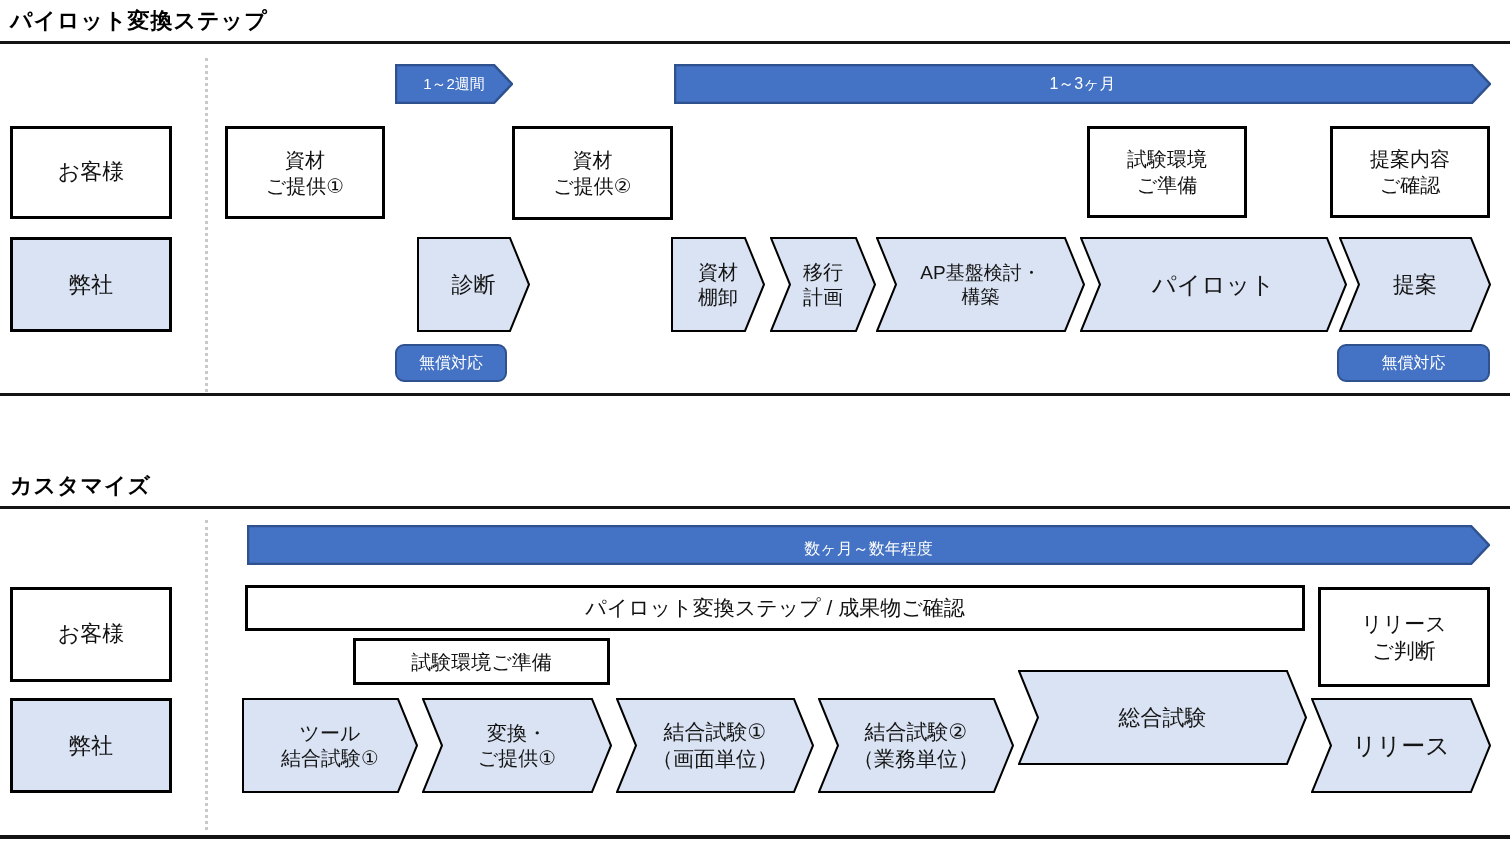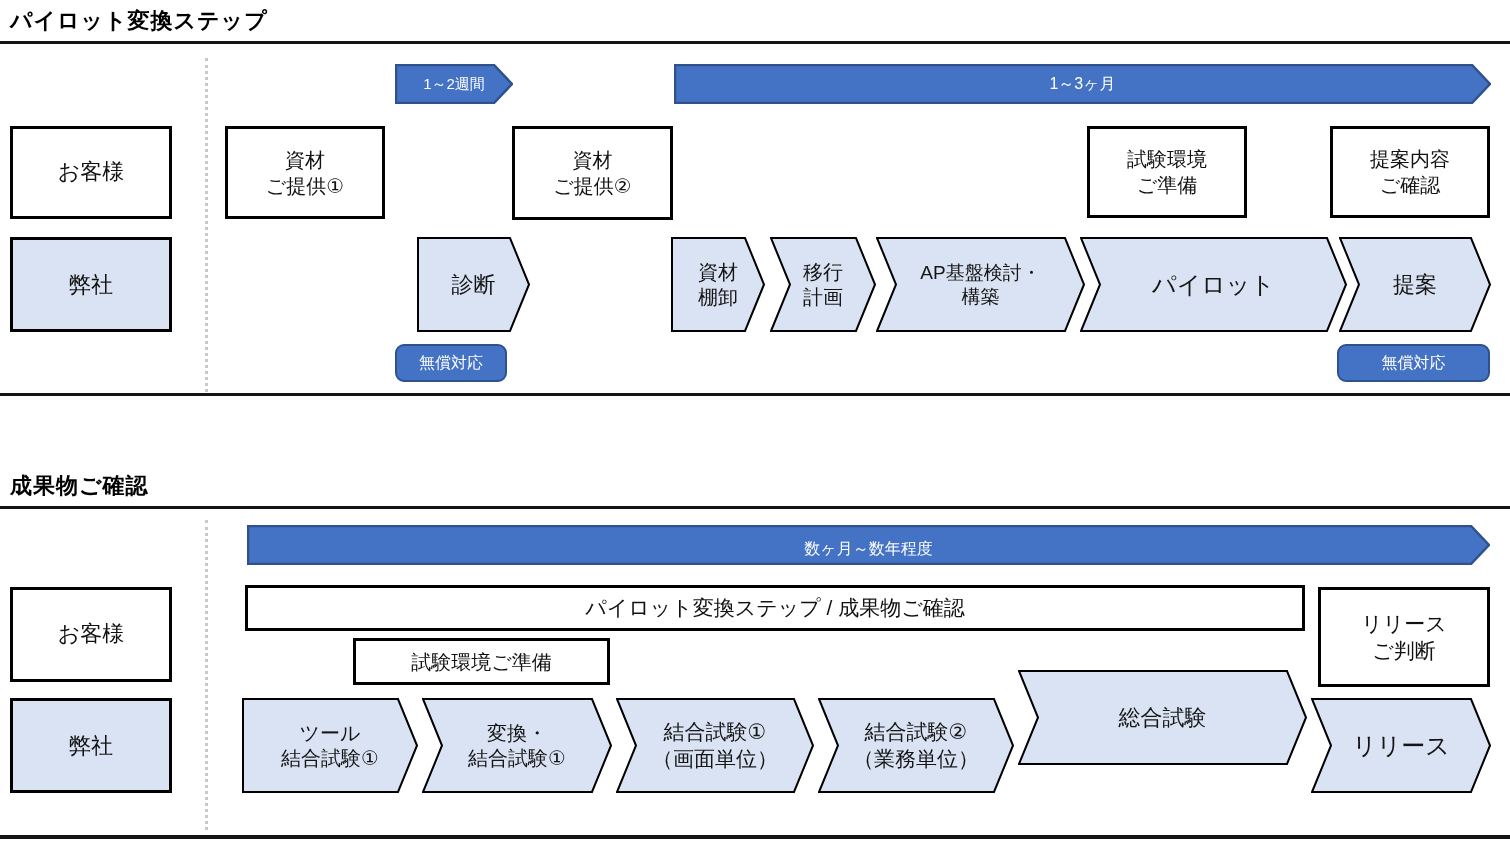--- a/index.html
+++ b/index.html
@@ -119,21 +119,21 @@
     <polygon points="1,1 132,1 151,47.5 132,94 1,94 20,47.5"></polygon>
   </svg>
   <span class="step-label fs22">提案</span>
 </div>
 
 <div class="abs badge" style="left:395px;top:344px;width:112px;height:38px;">無償対応</div>
 <div class="abs badge" style="left:1337px;top:344px;width:153px;height:38px;">無償対応</div>
 
 <div class="abs rule" style="left:0;top:393px;width:1510px;"></div>
 
-<div class="abs section-title" style="left:10px;top:471px;">成果物ご確認</div>
+<div class="abs section-title" style="left:10px;top:471px;">カスタマイズ</div>
 <div class="abs rule" style="left:0;top:506px;width:1510px;"></div>
 
 <div class="abs dotted-line" style="left:205px;top:520px;height:310px;"></div>
 
 <div class="abs tarrow" style="left:247px;top:525px;width:1243px;height:48px;">
   <svg width="1243" height="40">
     <polygon points="1,1 1224,1 1242,20 1224,39 1,39"></polygon>
   </svg>
   <span class="tarrow-label">数ヶ月～数年程度</span>
 </div>
@@ -151,21 +151,21 @@
     <polygon points="1,1 156,1 175,47.5 156,94 1,94"></polygon>
   </svg>
   <span class="step-label fs20">ツール
 結合試験①</span>
 </div>
 <div class="abs step" style="left:422px;top:698px;width:190px;height:95px;">
   <svg width="190" height="95">
     <polygon points="1,1 170,1 189,47.5 170,94 1,94 20,47.5"></polygon>
   </svg>
   <span class="step-label fs20">変換・
-結合試験①</span>
+ご提供①</span>
 </div>
 <div class="abs step" style="left:616px;top:698px;width:198px;height:95px;">
   <svg width="198" height="95">
     <polygon points="1,1 178,1 197,47.5 178,94 1,94 20,47.5"></polygon>
   </svg>
   <span class="step-label fs21">結合試験①
 （画面単位）</span>
 </div>
 <div class="abs step" style="left:818px;top:698px;width:196px;height:95px;">
   <svg width="196" height="95">

